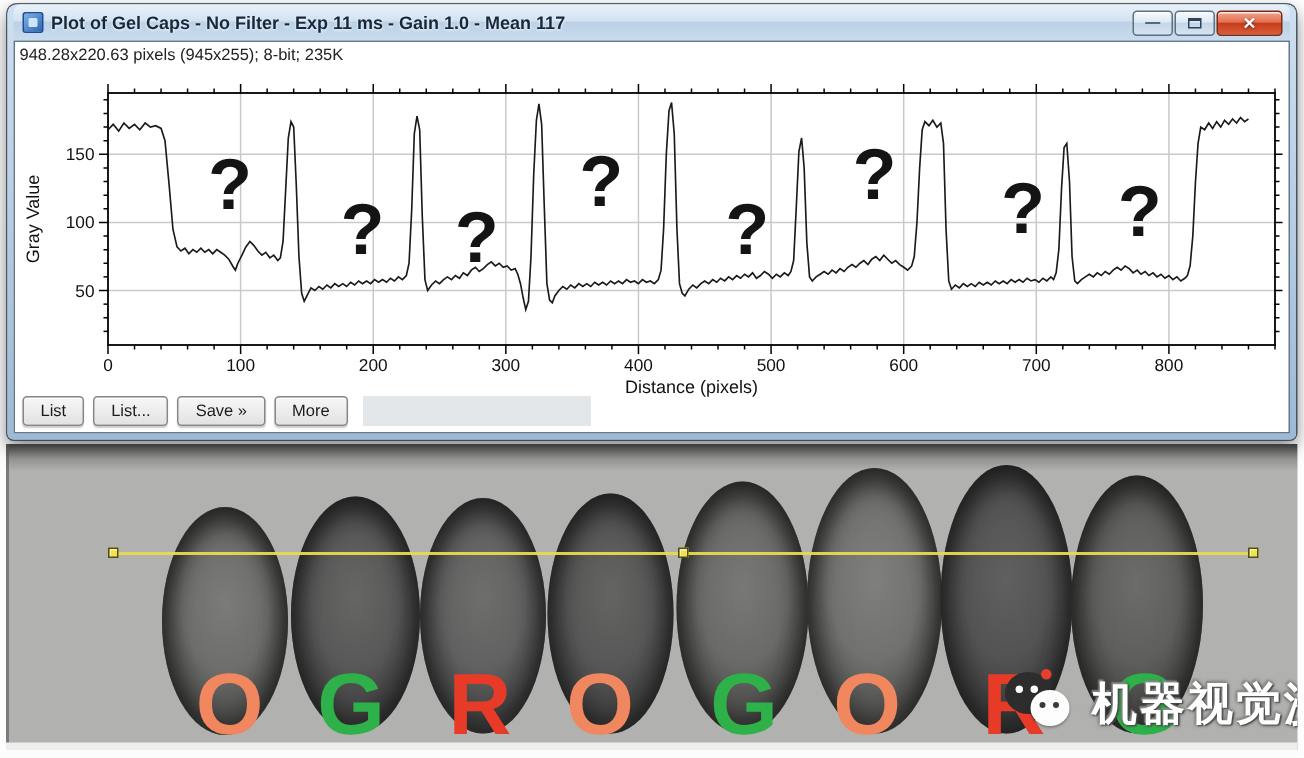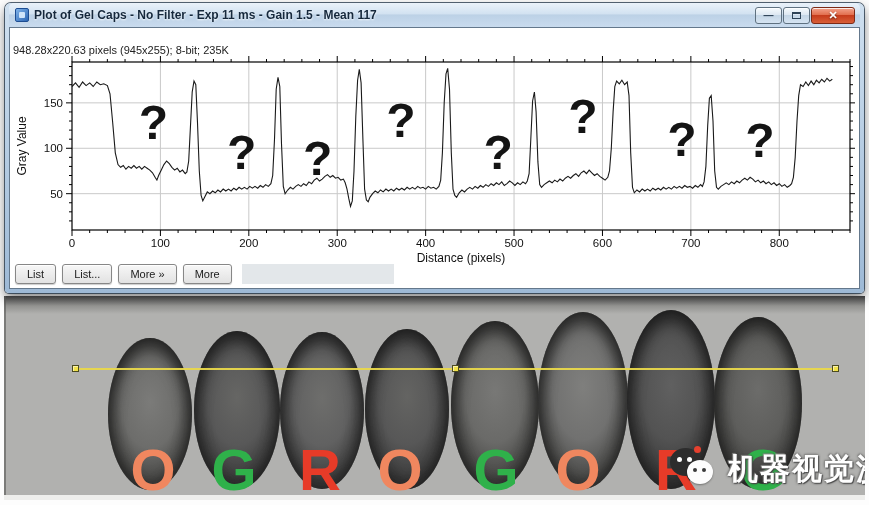--- a/index.html
+++ b/index.html
@@ -47,21 +47,21 @@
     width:44px; color:#fff;
     background:linear-gradient(#f3a38d,#e2704f 45%,#c63c1c 50%,#d95f38);
     border-color:#7c2a16; text-shadow:0 1px 2px rgba(0,0,0,.5); font-size:11px;
   }
   .max-glyph { width:9px; height:7px; border:1px solid #2e4356; border-top-width:2px; display:inline-block; }
 
   .content {
     position:relative; height:262px; background:#fff;
     border:1px solid #64788c; overflow:hidden;
   }
-  .info-bar { font-size:11px; color:#222; padding:16px 2px 0 3px; }
+  .info-bar { font-size:11px; color:#222; padding:3px 2px 0 3px; }
 
   .plot-svg { position:absolute; left:0; top:20px; }
 
   .btnrow { position:absolute; left:5px; bottom:4px; display:flex; align-items:center; gap:6px;margin-top:36px; }
   .ij-btn {
     font-size:11px; color:#1b1b1b; padding:3px 11px;
     border:1px solid #878787; border-radius:3px;
     background:linear-gradient(#f7f7f7,#e2e2e2);
     box-shadow:inset 0 1px 0 #fff, 0 1px 1px rgba(0,0,0,.2);
     cursor:pointer; font-family:"Liberation Sans",sans-serif;
@@ -111,21 +111,21 @@
     text-shadow:1px 1px 1px #4a4a4a, -1px -1px 1px #8d8d8b, 0 0 3px #333;
     font-family:"Liberation Sans",sans-serif; white-space:nowrap;
   }
 </style>
 </head>
 <body>
 
 <div class="win">
   <div class="titlebar">
     <span class="app-icon"></span>
-    <span class="title-text">Plot of Gel Caps - No Filter - Exp 11 ms - Gain 1.5 - Mean 117</span>
+    <span class="title-text">Plot of Gel Caps - No Filter - Exp 11 ms - Gain 1.0 - Mean 117</span>
     <span class="caption-btns">
       <span class="cbtn min">—</span>
       <span class="cbtn max">
           <span class="max-glyph"></span>
         </span>
       <span class="cbtn close">✕</span>
     </span>
   </div>
   <div class="content">
     <div class="info-bar">948.28x220.63 pixels (945x255); 8-bit; 235K</div>
@@ -288,21 +288,21 @@
         <text x="307.7772727272727" y="109.35135135135135" dy="0.36em" text-anchor="middle" font-size="48" font-weight="bold" fill="#141414">?</text>
         <text x="390.8818181818182" y="72.11891891891892" dy="0.36em" text-anchor="middle" font-size="48" font-weight="bold" fill="#141414">?</text>
         <text x="488.1318181818182" y="103.9027027027027" dy="0.36em" text-anchor="middle" font-size="48" font-weight="bold" fill="#141414">?</text>
         <text x="573.0045454545455" y="67.57837837837837" dy="0.36em" text-anchor="middle" font-size="48" font-weight="bold" fill="#141414">?</text>
         <text x="672.0227272727273" y="90.28108108108108" dy="0.36em" text-anchor="middle" font-size="48" font-weight="bold" fill="#141414">?</text>
         <text x="749.8227272727273" y="92.0972972972973" dy="0.36em" text-anchor="middle" font-size="48" font-weight="bold" fill="#141414">?</text>
       </svg>
     <div class="btnrow" id="btnrow">
         <button class="ij-btn">List</button>
         <button class="ij-btn">List...</button>
-        <button class="ij-btn">More »</button>
+        <button class="ij-btn">Save »</button>
         <button class="ij-btn">More</button>
         <div class="live-area"></div>
       </div>
   </div>
 </div>
 
 <div class="photo" id="photo">
   <div class="photo-top-shade"></div>
   <div class="photo-left-edge"></div>
   <div class="photo-bottom-strip"></div>

